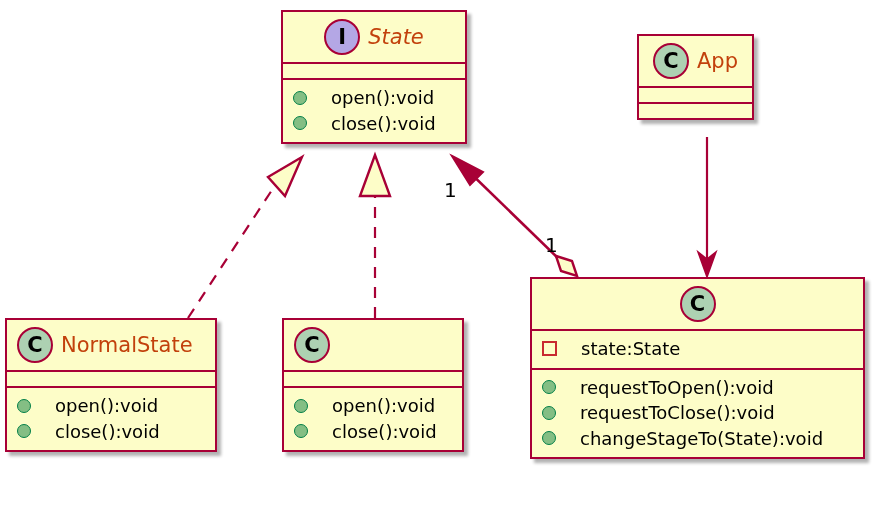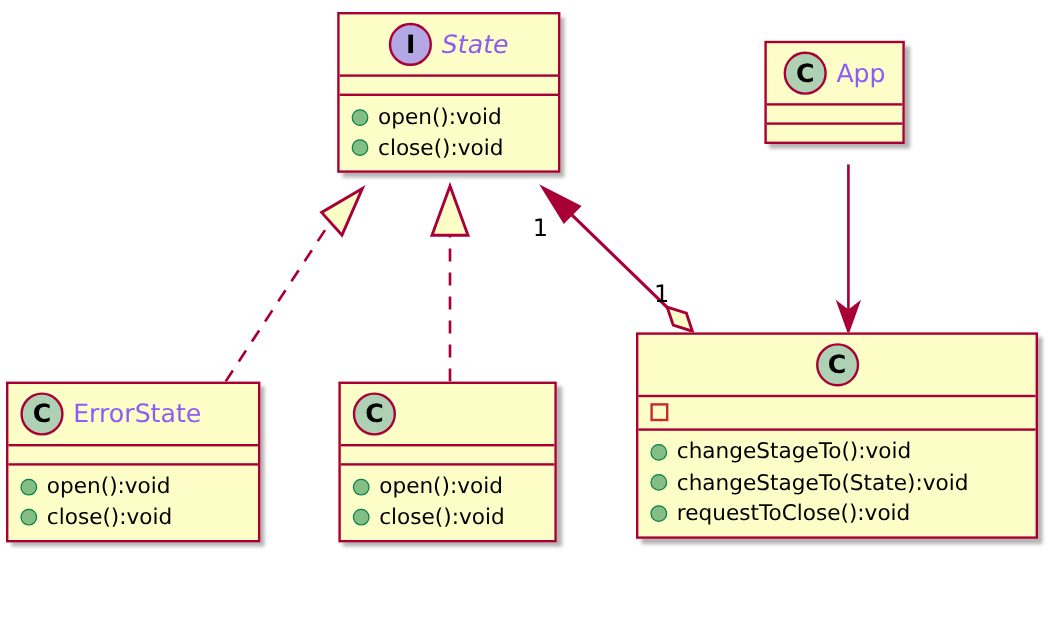--- a/index.html
+++ b/index.html
@@ -69,33 +69,33 @@
   .stereo-icon.iface {
     background: #B4A7E5;
     border: 2px solid #A80036;
   }
   .stereo-icon.cls {
     background: #ADD1B2;
     border: 2px solid #A80036;
   }
   .class-name {
     font-size: 21px;
-    color: #8b5cf6;
+    color: #c2410c;
     white-space: nowrap;
   }
   .class-name.italic {
     font-style: italic;
   }
   .members {
     padding: 5px 8px 6px 10px;
   }
   .member {
     display: flex;
     align-items: center;
-    gap: 8px;
+    gap: 24px;
     font-size: 18px;
     color: #000000;
     line-height: 1.42;
     white-space: nowrap;
   }
   .vis {
     flex: 0 0 auto;
     width: 14px;
     height: 14px;
     display: inline-block;
@@ -188,21 +188,21 @@
       <span class="stereo-icon cls">C</span>
       <span class="class-name">App</span>
     </div>
     <div class="compartment empty-compartment"></div>
     <div class="compartment empty-compartment"></div>
   </div>
 
   <div class="uml-class" style="left:5px; top:318px; width:212px;">
     <div class="compartment title-compartment left-ish">
       <span class="stereo-icon cls">C</span>
-      <span class="class-name">ErrorState</span>
+      <span class="class-name">NormalState</span>
     </div>
     <div class="compartment empty-compartment"></div>
     <div class="compartment members">
       <div class="member">
         <span class="vis public"></span>
         <span>open():void</span>
       </div>
       <div class="member">
         <span class="vis public"></span>
         <span>close():void</span>
@@ -227,31 +227,32 @@
     </div>
   </div>
 
   <div class="uml-class" style="left:530px; top:277px; width:335px;">
     <div class="compartment title-compartment">
       <span class="stereo-icon cls">C</span>
     </div>
     <div class="compartment members">
       <div class="member">
         <span class="vis private-field"></span>
-      </div>
-    </div>
-    <div class="compartment members">
-      <div class="member">
-        <span class="vis public"></span>
-        <span>changeStageTo():void</span>
+        <span>state:State</span>
+      </div>
+    </div>
+    <div class="compartment members">
+      <div class="member">
+        <span class="vis public"></span>
+        <span>requestToOpen():void</span>
+      </div>
+      <div class="member">
+        <span class="vis public"></span>
+        <span>requestToClose():void</span>
       </div>
       <div class="member">
         <span class="vis public"></span>
         <span>changeStageTo(State):void</span>
       </div>
-      <div class="member">
-        <span class="vis public"></span>
-        <span>requestToClose():void</span>
-      </div>
     </div>
   </div>
 
 </div>
 
 </body></html>

